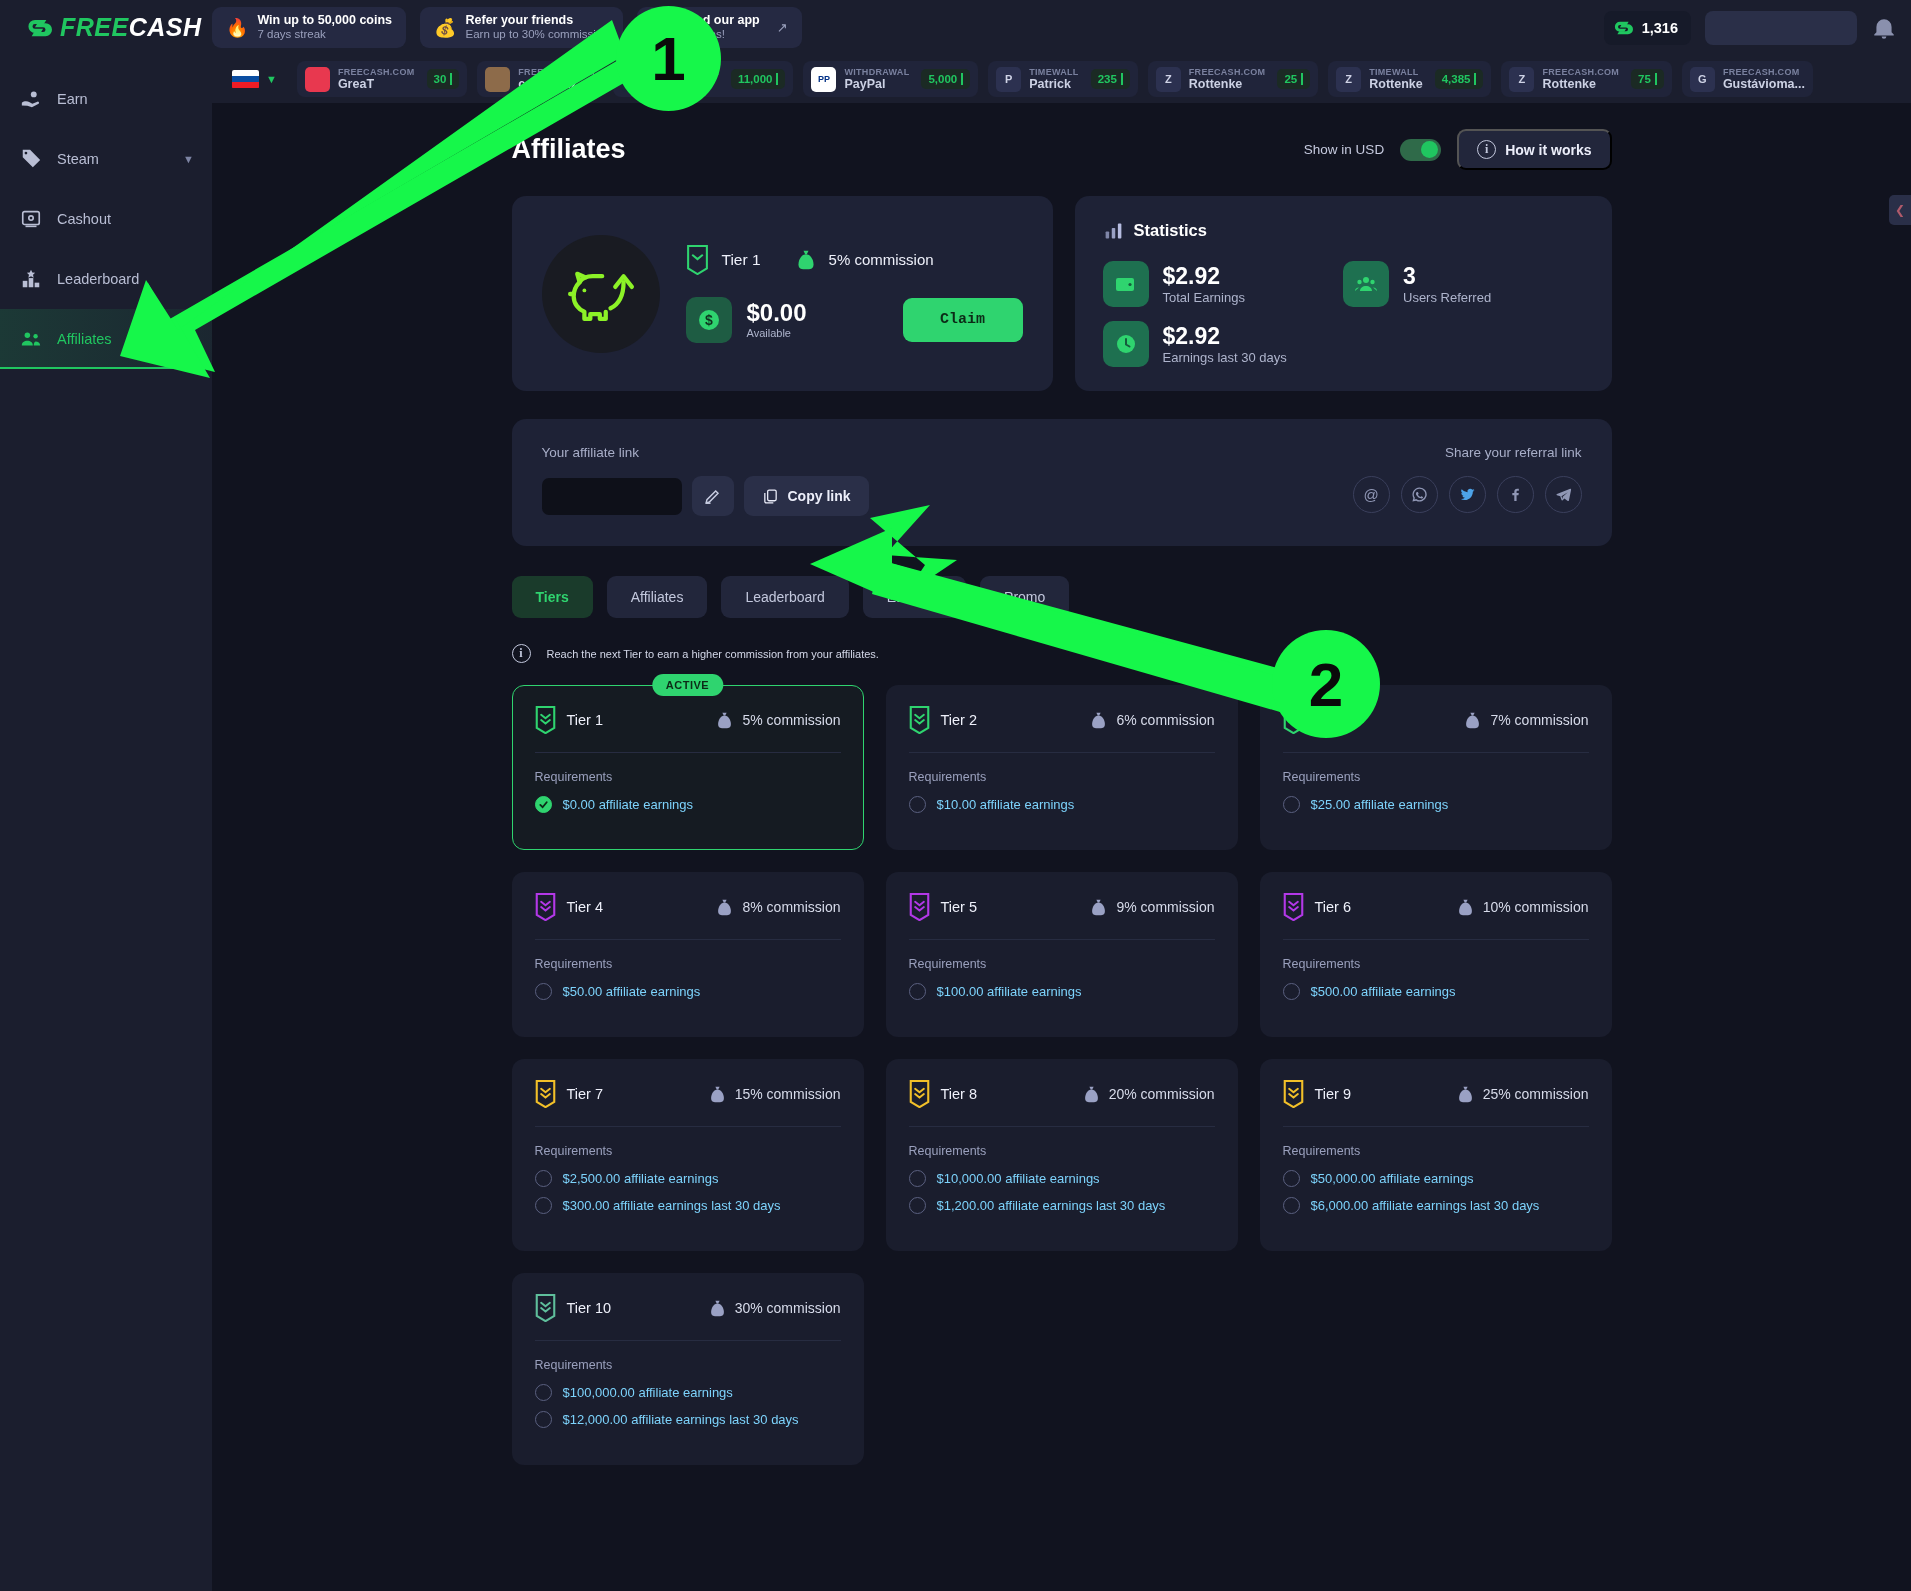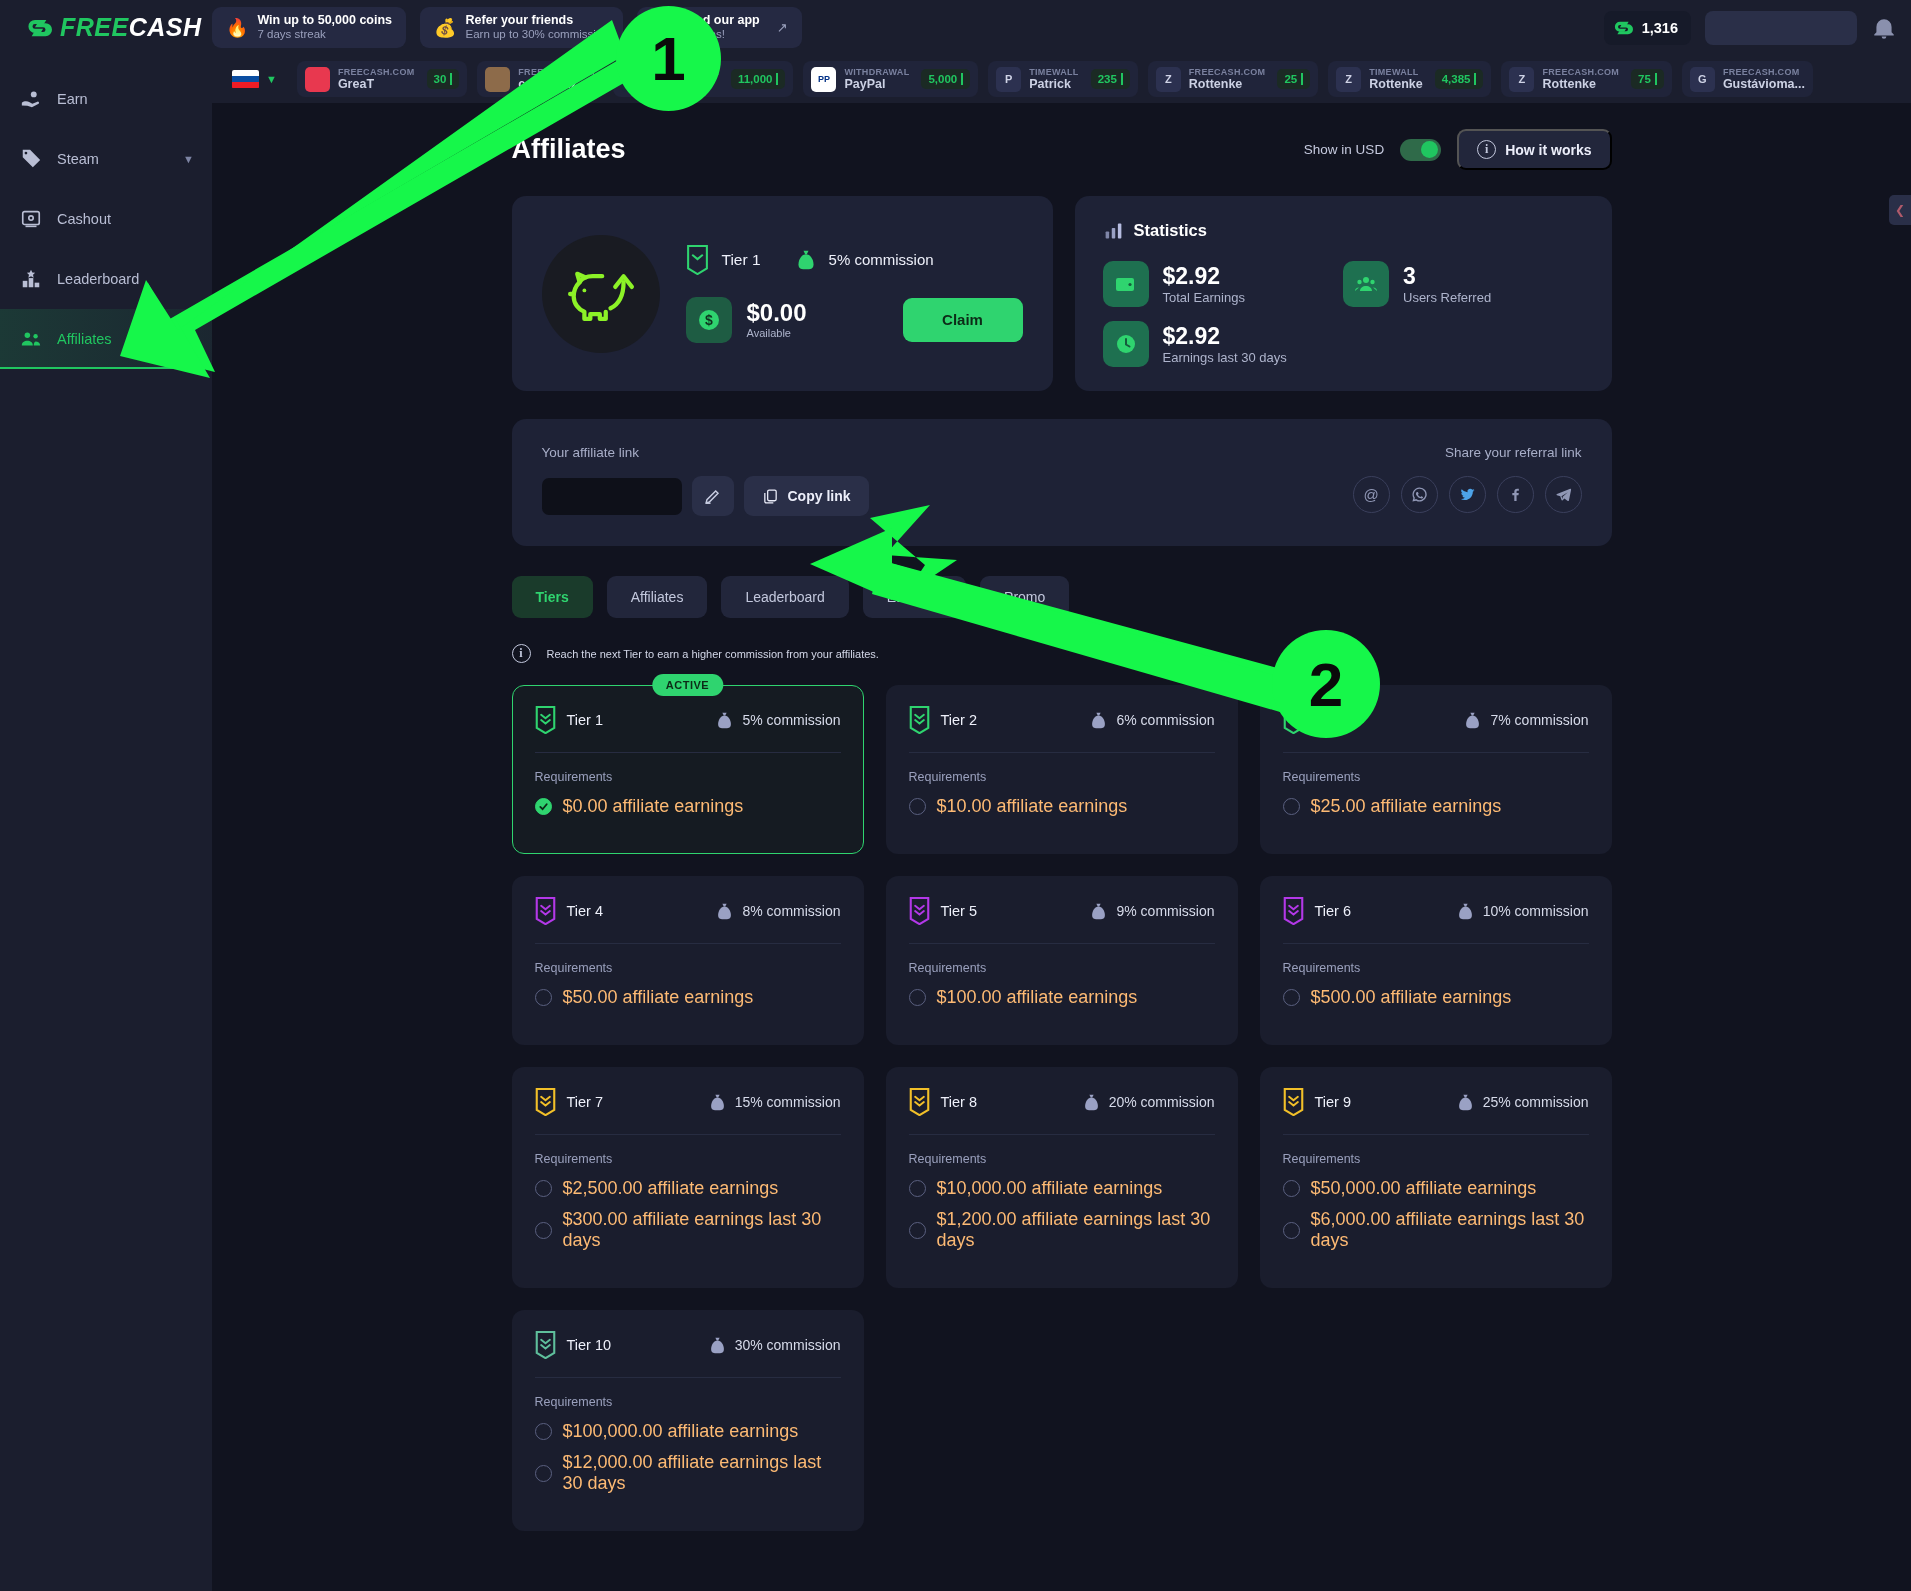--- a/index.html
+++ b/index.html
@@ -131,21 +131,21 @@
   .sack { width: 20px; height: 22px; margin-left: 22px; }
   .comm-txt { font-size: 15px; color: #eef0fa; }
   .tier-row2 { display: flex; align-items: center; gap: 15px; }
   .dollar-sq { width: 46px; height: 46px; border-radius: 10px; background: #1e5c43; display:flex;align-items:center;justify-content:center; flex:0 0 46px;}
   .avail { display:flex; flex-direction:column; }
   .avail-amt { font-size: 24px; font-weight: 800; color: #fff; line-height:1.1; }
   .avail-lbl { font-size: 11px; color: #aeb4cc; }
   .claim-btn {
     margin-left: auto; background: #2fd46f; color: #0c2b17; font-weight: 800; font-size: 15px;
     border: none; border-radius: 9px; width: 120px; height: 44px; cursor:pointer;
-    font-family:Liberation Sans, sans-serif;
+    font-family:Liberation Mono, monospace;
   }
 
   .stats-card { flex: 1; padding: 24px 28px; }
   .stats-head { display:flex; align-items:center; gap:10px; margin-bottom: 20px; }
   .stats-title { font-size: 16.5px; font-weight: 800; color:#fff; }
   .stats-grid { display: grid; grid-template-columns: 1fr 1fr; row-gap: 14px; }
   .stat { display: flex; align-items: center; gap: 14px; }
   .stat-sq { width: 46px; height: 46px; border-radius: 10px; background: #1e7050; display:flex;align-items:center;justify-content:center; flex:0 0 46px;}
   .stat-txt { display:flex; flex-direction:column; }
   .stat-val { font-size: 23px; font-weight: 800; color:#fff; line-height:1.15; }
@@ -193,21 +193,21 @@
     background: #2fd46f; color: #0c2b17; font-size: 11px; font-weight: 800;
     padding: 5px 14px; border-radius: 12px; letter-spacing: .5px;
   }
   .tcard-head { display: flex; align-items: center; gap: 11px; padding-bottom: 18px; border-bottom: 1px solid #272c41; }
   .tcard-name { font-size: 14.5px; color: #eef0fa; }
   .tcard-comm { margin-left: auto; display:flex; align-items:center; gap: 9px; font-size: 14px; color: #d7dbea; }
   .req-lbl { font-size: 12.5px; color: #9aa0bd; margin: 17px 0 12px; }
   .req { display: flex; align-items: center; gap: 11px; margin-bottom: 10px; }
   .req-dot { width: 17px; height: 17px; border-radius: 50%; border: 1.6px solid #5a6080; flex:0 0 17px; }
   .req-dot.done { background: #2fd46f; border-color: #2fd46f; display:flex;align-items:center;justify-content:center; }
-  .req-txt { font-size: 18px; color: #fdba74; }
+  .req-txt { font-size: 13px; color: #7dd3fc; }
 
   
   .collapse-tab {
     position: absolute; right: 0; top: 140px; width: 22px; height: 30px;
     background: #2a2f48; border-radius: 5px 0 0 5px;
     display:flex; align-items:center; justify-content:center; color:#b05a6b; font-size: 12px; cursor:pointer;
   }
 
   
   .overlay { position: absolute; inset: 0; pointer-events: none; z-index: 50; }

